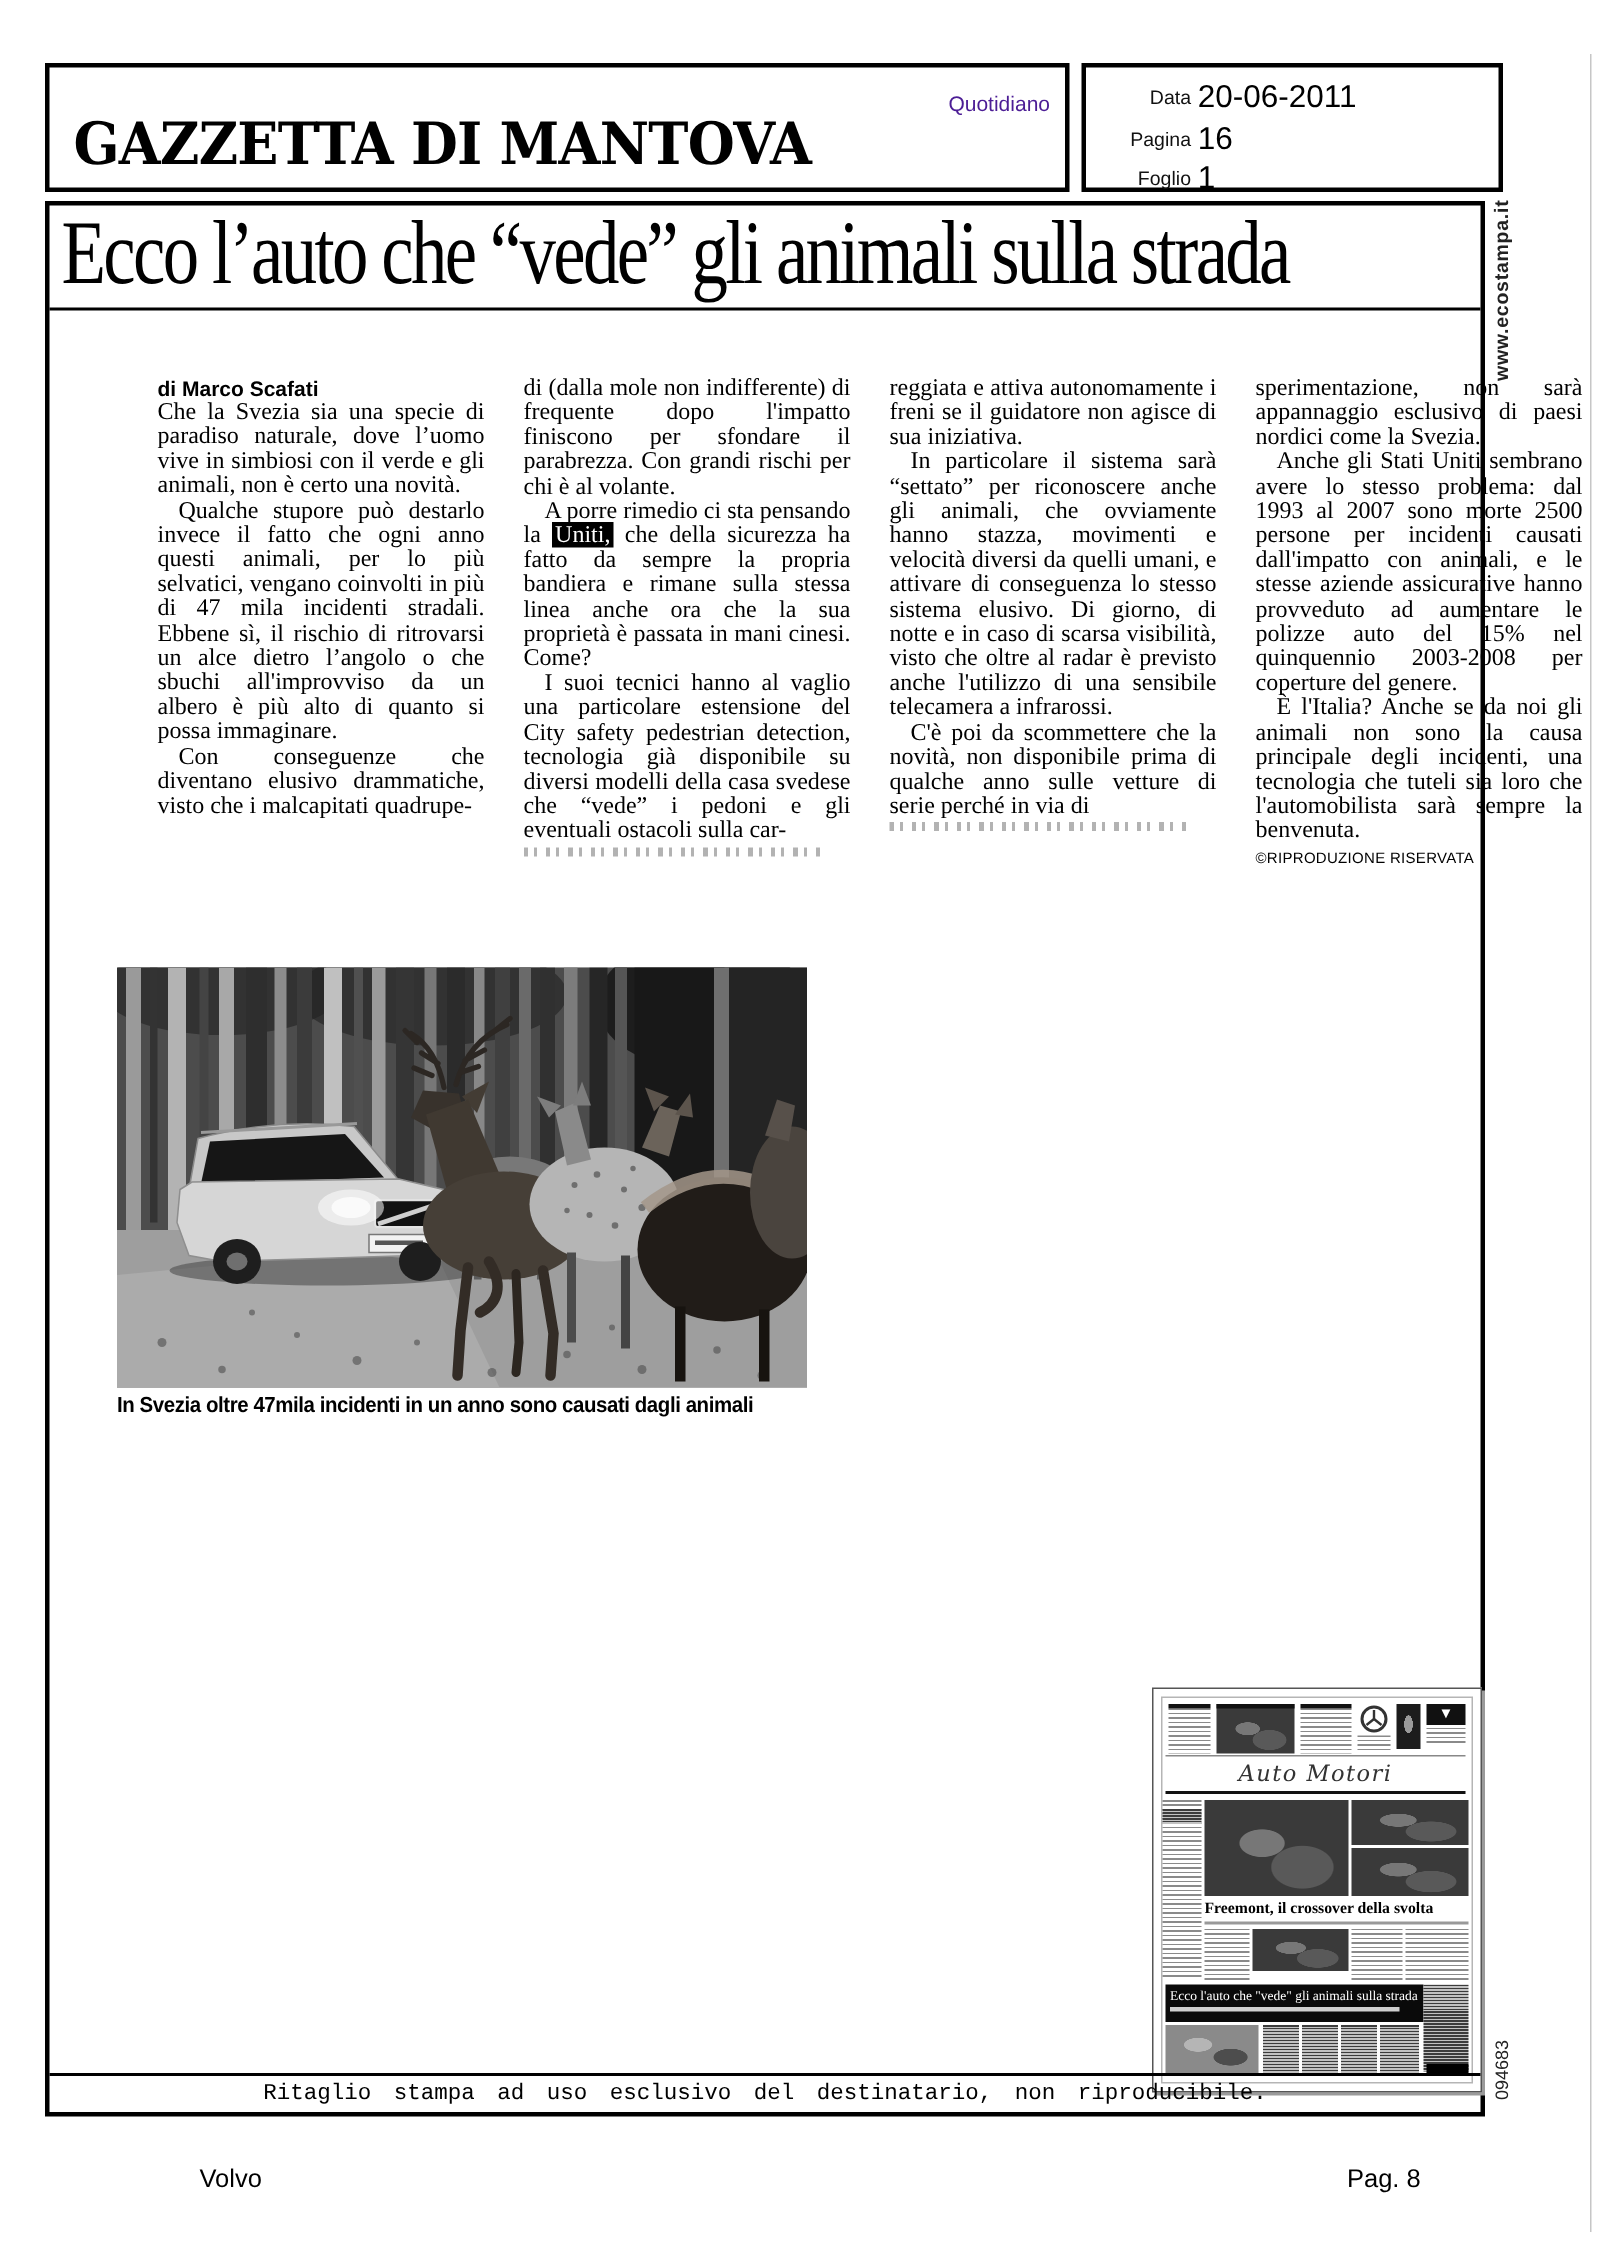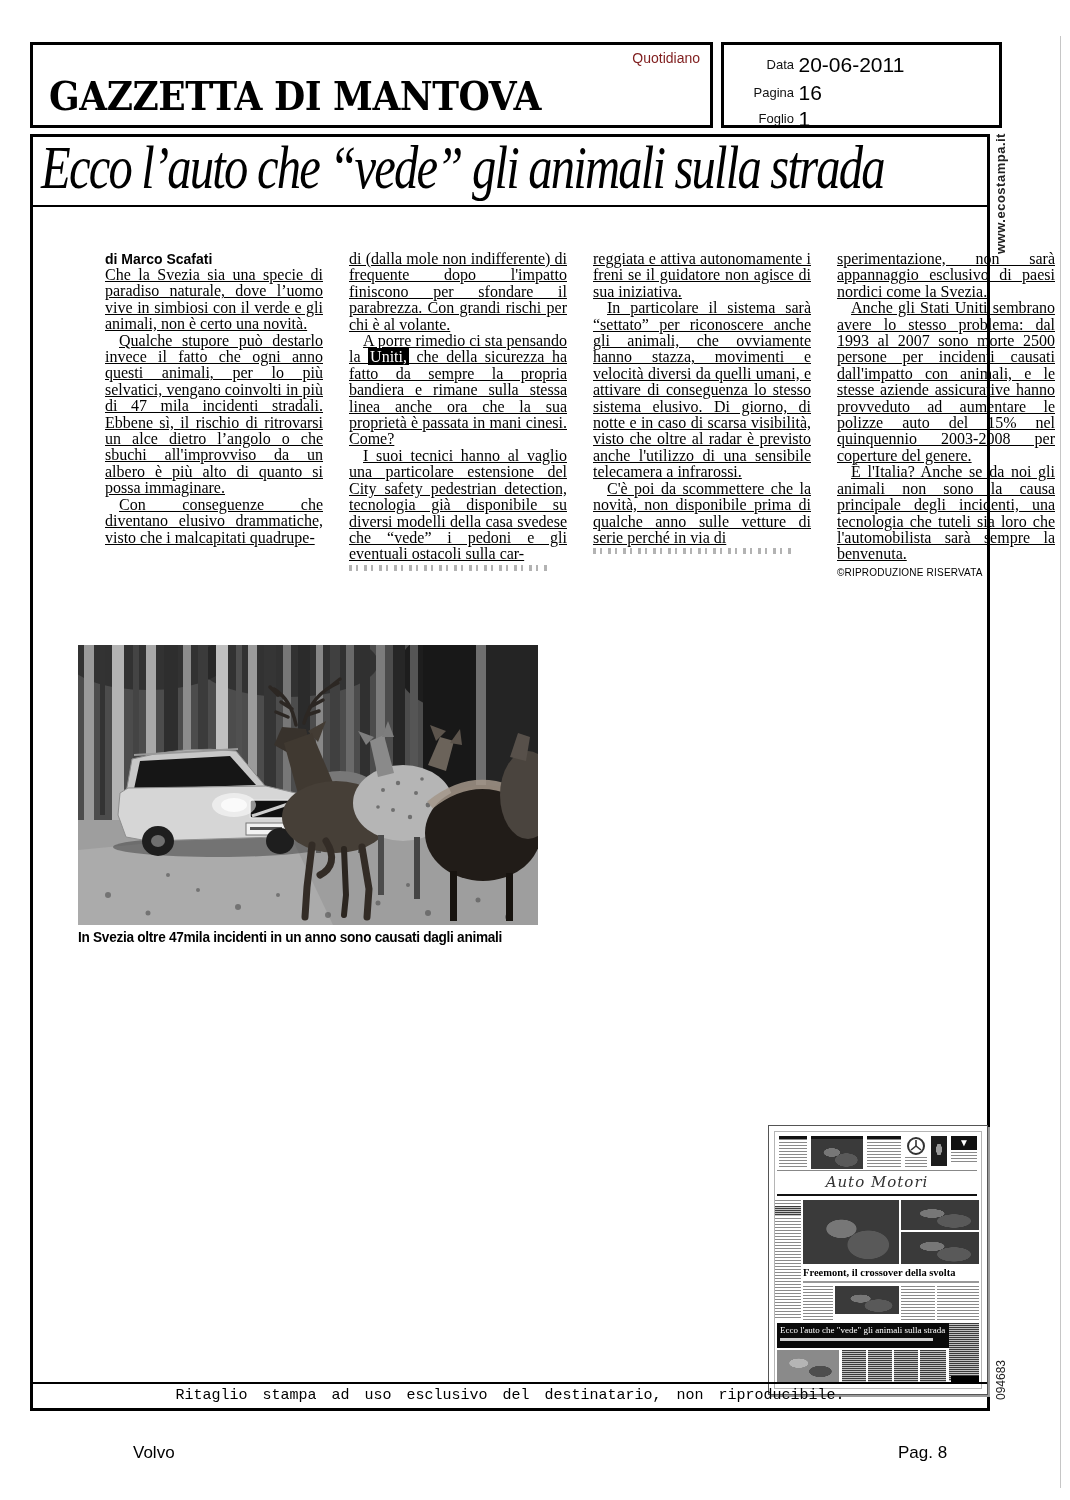--- a/index.html
+++ b/index.html
@@ -1,49 +1,49 @@
 <!DOCTYPE html>
 <html><head>
 <meta charset="utf-8">
 <style>
   html,body{margin:0;padding:0;background:#ffffff;}
   .page{position:relative;width:1070px;height:1500px;background:#fff;overflow:hidden;
         font-family:"Liberation Serif",serif;color:#000;}
   
   .masthead-box{position:absolute;left:30px;top:42px;width:677px;height:80px;border:3px solid #000;}
-  .frequency{position:absolute;right:10px;top:5px;font:14px "Liberation Sans",sans-serif;color:#7f1d1d;}
+  .frequency{position:absolute;right:10px;top:16px;font:14px "Liberation Sans",sans-serif;color:#4c1d95;}
   .masthead{position:absolute;left:16px;bottom:6px;font-family:"DejaVu Serif",serif;font-weight:900;
             font-size:36px;letter-spacing:-0.5px;transform:scale(1,1.08);transform-origin:left bottom;
             white-space:nowrap;}
   .meta-box{position:absolute;left:721px;top:42px;width:275px;height:80px;border:3px solid #000;
             font-family:"Liberation Sans",sans-serif;}
   .meta-row{position:absolute;left:14px;}
   .meta-label{display:inline-block;width:56px;font-size:13px;color:#111;text-align:right;}
   .meta-value{font-size:21px;color:#000;vertical-align:middle;}
   
   .vtext{position:absolute;writing-mode:vertical-rl;transform:rotate(180deg);
          font-family:"Liberation Sans",sans-serif;color:#222;}
   .ecostampa{left:993px;top:136px;height:118px;font-size:13px;font-weight:bold;letter-spacing:.5px;}
   .codeno{left:994px;top:1344px;height:56px;font-size:12px;}
   .scan-edge{position:absolute;left:1060px;top:36px;width:1px;height:1452px;background:#c6c6c6;}
   
   .frame{position:absolute;left:30px;top:134px;width:954px;height:1271px;border:3px solid #000;}
   .headline-wrap{position:absolute;left:0;top:0;width:100%;height:68px;border-bottom:2px solid #000;
-                 overflow:hidden;font-style:italic;}
+                 overflow:hidden;}
   .headline{position:absolute;left:8px;bottom:2px;font-family:"Liberation Serif",serif;
             font-size:54px;letter-spacing:-2px;white-space:nowrap;display:inline-block;
             transform:scale(.9,1.12);transform-origin:left bottom;}
   .subtitle-wrap{position:absolute;left:0;top:70px;width:100%;height:36px;border-bottom:2px solid #000;}
   .subtitle{position:absolute;left:8px;top:5px;font-family:"Liberation Sans",sans-serif;font-weight:bold;
             font-size:23px;letter-spacing:-0.6px;white-space:nowrap;display:inline-block;
             transform:scaleX(.88);transform-origin:left top;}
   
   .cols{position:absolute;left:28px;top:114px;width:905px;display:flex;gap:26px;margin-left:44px;}
   .col{flex:0 0 218px;width:218px;font-size:16px;line-height:16.4px;text-align:justify;}
-  .col p{margin:0;text-decoration:underline;}
+  .col p{margin:0;}
   .col p + p{text-indent:14px;}
   .byline{font-family:"Liberation Sans",sans-serif;font-weight:bold;font-size:14px;line-height:16px;}
   .hl{background:#000;color:#fff;padding:0 2px;}
   .closing{font-family:"Liberation Sans",sans-serif;font-size:10px;letter-spacing:.2px;margin-top:2px;}
   .cutline{height:6px;margin-top:2px;width:92%;opacity:.45;overflow:hidden;
            background:repeating-linear-gradient(90deg,#555 0 3px,transparent 3px 7px,#555 7px 9px,transparent 9px 15px);}
   
   .photo{position:absolute;left:45px;top:508px;width:460px;height:280px;background:#666;}
   .caption{position:absolute;left:45px;top:792px;font-family:"Liberation Sans",sans-serif;
            font-weight:bold;font-size:14.5px;letter-spacing:-0.3px;white-space:nowrap;

